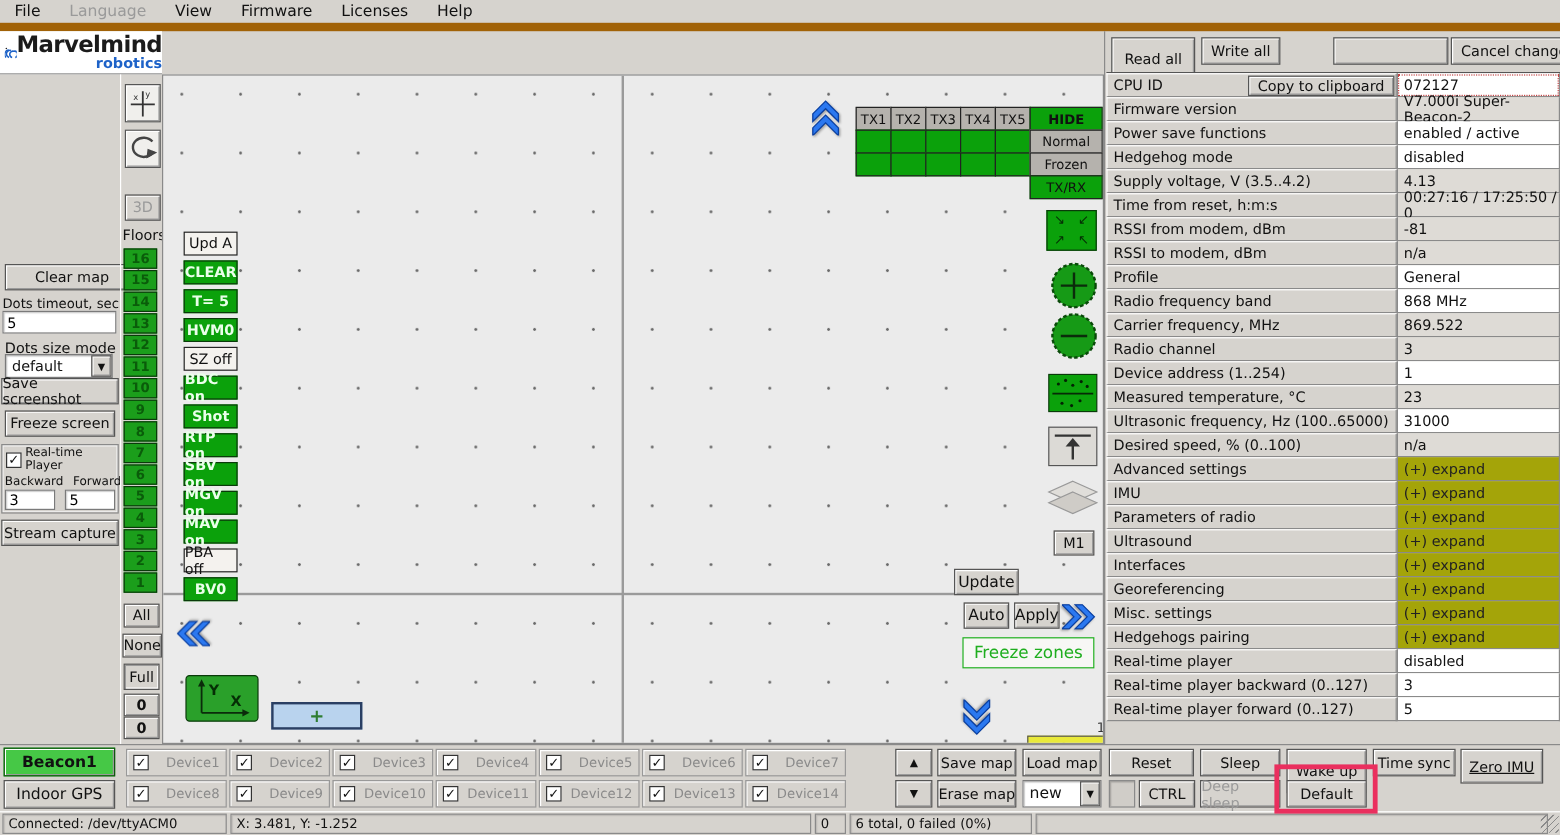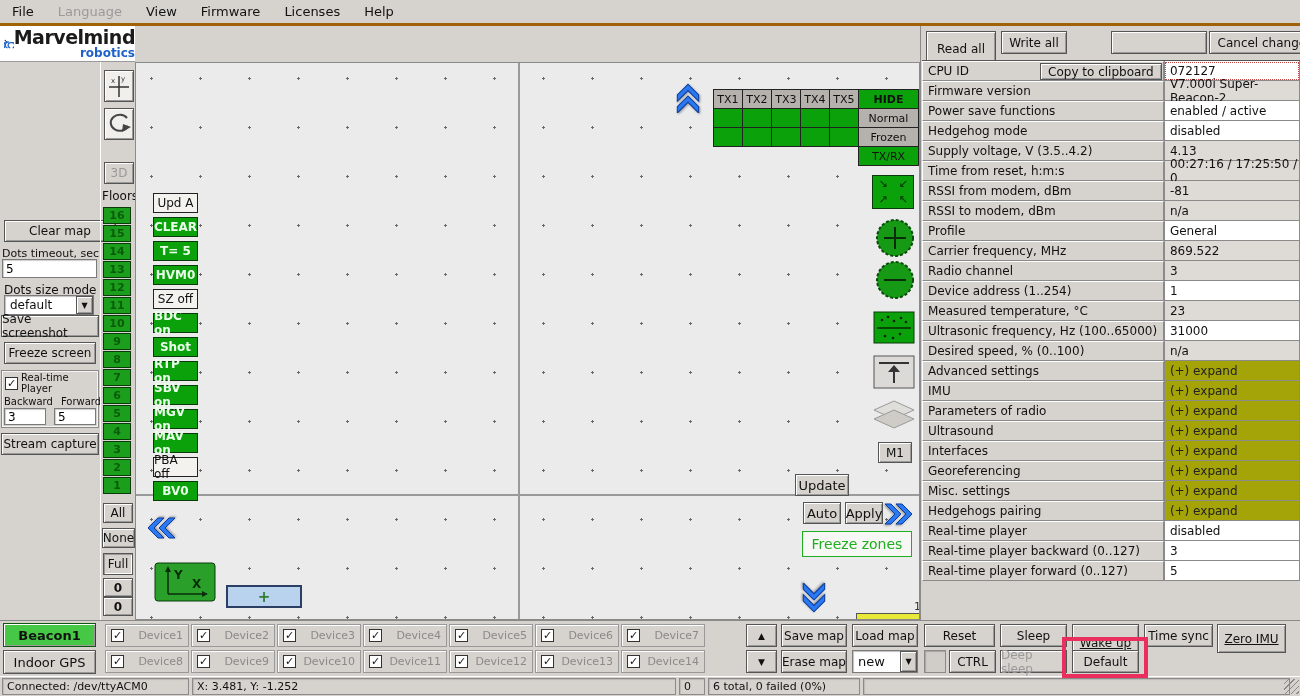--- a/index.html
+++ b/index.html
@@ -8,21 +8,21 @@
   .abs { position:absolute; }
   .btn { background:var(--chrome,#d6d3ce); border:1px solid #555;
          box-shadow:inset 1px 1px 0 #fff, inset -1px -1px 0 #9a9a9a;
          display:flex; align-items:center; justify-content:center; font-size:12px; cursor:default; }
   .btn.disabled { color:#9a9a9a; }
   .sunken { background:#fff; border:1px solid #7a7a7a; box-shadow:inset 1px 1px 1px rgba(0,0,0,.25); }
   .green-btn { background:var(--green,#0ba10b); color:#eaffea; border:1px solid #0a3a0a; font-weight:bold; }
   .white-btn { background:#f4f2ee; color:#111; border:1px solid #222; }
 
   
-  #menubar { left:0; top:0; width:1300px; height:26px; border-bottom:3px solid #a16207;
+  #menubar { left:0; top:0; width:1300px; height:26px; border-bottom:7px solid #a16207;
              display:flex; align-items:center; font-size:13px; }
   .menu-item { padding:4px 12px; }
   .menu-item.disabled { color:#9a9a9a; }
 
   
   #logo { left:0; top:26px; width:135px; height:36px; background:#fff; border-bottom:1px solid #9a9a9a;
           display:flex; align-items:center; padding-left:4px; }
   .logo-text { line-height:1; }
   .logo-brand { font-size:19px; font-weight:bold; color:#1b1b1b; letter-spacing:-0.5px; }
   .logo-sub { font-size:12px; font-weight:bold; color:var(--logoblue,#1d62c8); text-align:right; }
@@ -344,20 +344,24 @@
       </div>
       <div class="prow">
         <div class="plabel">RSSI to modem, dBm</div>
         <div class="pval gray">n/a</div>
       </div>
       <div class="prow">
         <div class="plabel">Profile</div>
         <div class="pval white">General</div>
       </div>
       <div class="prow">
+        <div class="plabel">Radio frequency band</div>
+        <div class="pval white">868 MHz</div>
+      </div>
+      <div class="prow">
         <div class="plabel">Carrier frequency, MHz</div>
         <div class="pval gray">869.522</div>
       </div>
       <div class="prow">
         <div class="plabel">Radio channel</div>
         <div class="pval gray">3</div>
       </div>
       <div class="prow">
         <div class="plabel">Device address (1..254)</div>
         <div class="pval white">1</div>
@@ -486,21 +490,21 @@
   <div class="btn abs" style="left:746px; top:29px; width:31px; height:23px; font-size:9px;">▼</div>
   <div class="btn abs" style="left:781px; top:3px; width:66px; height:23px;">Save map</div>
   <div class="btn abs" style="left:852px; top:3px; width:66px; height:23px;">Load map</div>
   <div class="btn abs" style="left:781px; top:29px; width:66px; height:23px;">Erase map</div>
   <div class="abs sunken" style="left:852px; top:29px; width:66px; height:23px; background:#fff; display:flex; align-items:center;">
     <span style="padding-left:5px; font-size:13px;">new</span>
     <span class="btn" style="margin-left:auto; width:17px; height:21px; font-size:8px;">▼</span>
   </div>
   <div class="btn abs" style="left:924px; top:3px; width:71px; height:23px;">Reset</div>
   <div class="btn abs" style="left:1000px; top:3px; width:67px; height:23px;">Sleep</div>
-  <div class="btn abs" style="left:1072px; top:3px; width:67px; height:37px;text-decoration:underline;">Wake up</div>
+  <div class="btn abs" style="left:1072px; top:3px; width:67px; height:37px;">Wake up</div>
   <div class="btn abs" style="left:1144px; top:3px; width:69px; height:23px;">Time sync</div>
   <div class="btn abs" style="left:1217px; top:3px; width:69px; height:29px;text-decoration:underline;">Zero IMU</div>
   <div class="abs" style="left:924px; top:29px; width:22px; height:23px; background:#d0cdc8; border:1px solid #8a8a8a; box-shadow:inset 1px 1px 1px rgba(0,0,0,.2);"></div>
   <div class="btn abs" style="left:949px; top:29px; width:47px; height:23px;">CTRL</div>
   <div class="btn disabled abs" style="left:1000px; top:29px; width:67px; height:23px;">Deep sleep</div>
   <div class="btn abs" style="left:1072px; top:29px; width:67px; height:23px;">Default</div>
 </div>
 
 <div id="status-bar" class="abs">
   <div class="stat-cell" style="left:2px; width:187px;">Connected: /dev/ttyACM0</div>

